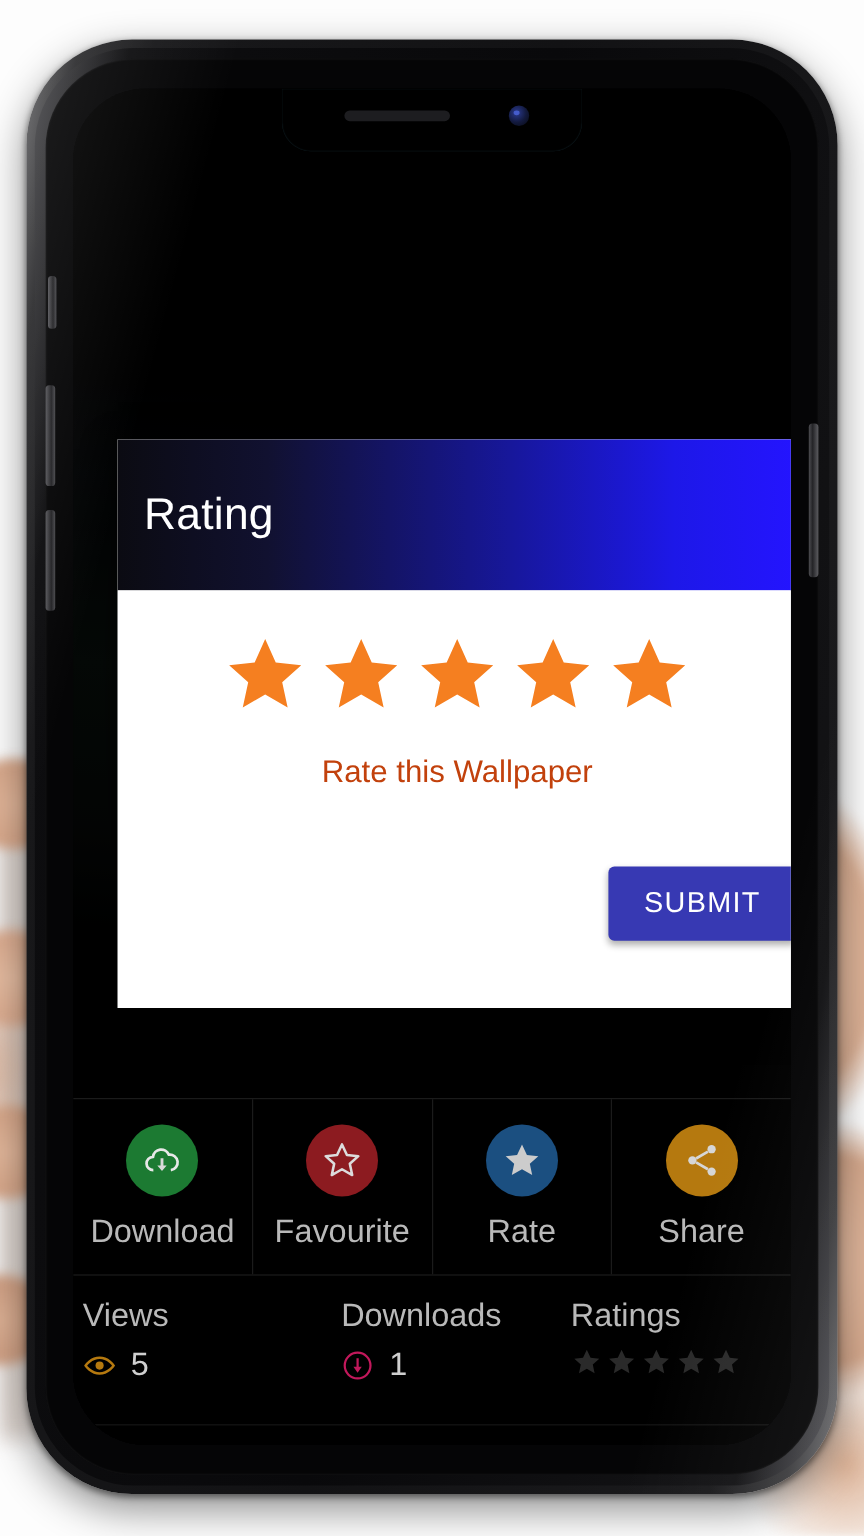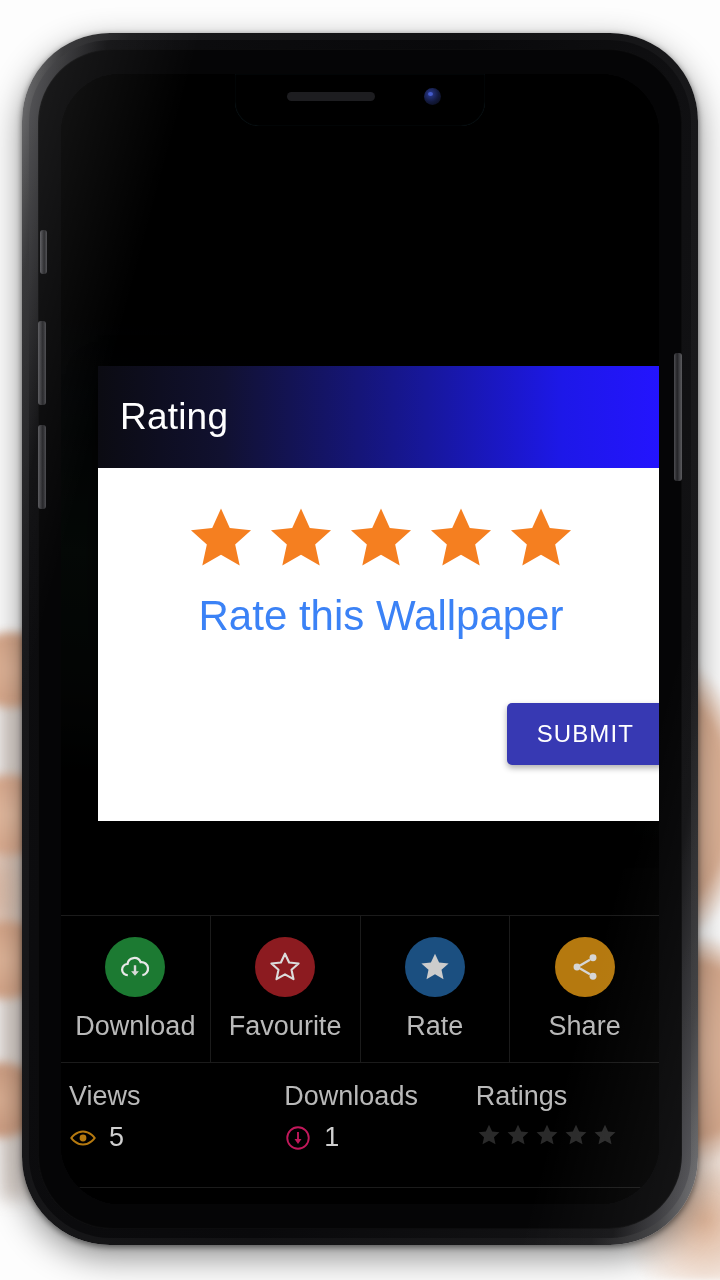--- a/index.html
+++ b/index.html
@@ -110,36 +110,36 @@
   .scrim { position:absolute; inset:0; background:rgba(0,0,0,.55); }
 
   
   .dialog {
     position:absolute; left:37px; top:292px; width:566px;
     background:#fff; overflow:hidden;
     box-shadow:0 8px 26px rgba(0,0,0,.6);
     z-index:20;
   }
   .dialog-header {
-    height:102px;
+    height:126px;
     background:linear-gradient(90deg,#0b0b12 0%, #111130 22%, #17179b 58%, #1d18e8 82%, #2414ff 100%);
     display:flex; align-items:center;
   }
   .dialog-title {
     color:#fff; font-size:37px; font-weight:400; letter-spacing:.2px;
     margin-left:22px;
   }
   .dialog-body { background:#fff; padding-top:36px; padding-bottom:20px; }
 
   .stars-row { display:flex; justify-content:center; gap:12px; }
   .star-big { width:68px; height:68px; display:block; }
 
   .rate-label {
-    text-align:center; margin-top:20px;
-    font-size:42px; color:#3b82f6; font-weight:400;
+    text-align:center; margin-top:32px;
+    font-size:26px; color:#c2410c; font-weight:400;
   }
 
   .submit-wrap { display:flex; justify-content:flex-end; margin-top:63px; margin-bottom:36px; }
   .submit-btn {
     background:#3739b3; color:#fff; border:none; cursor:pointer;
     font-family:"Liberation Sans", sans-serif;
     font-size:24px; letter-spacing:1.1px; font-weight:400;
     padding:17px 30px; border-radius:5px;
     box-shadow:0 3px 6px rgba(0,0,0,.32);
   }

